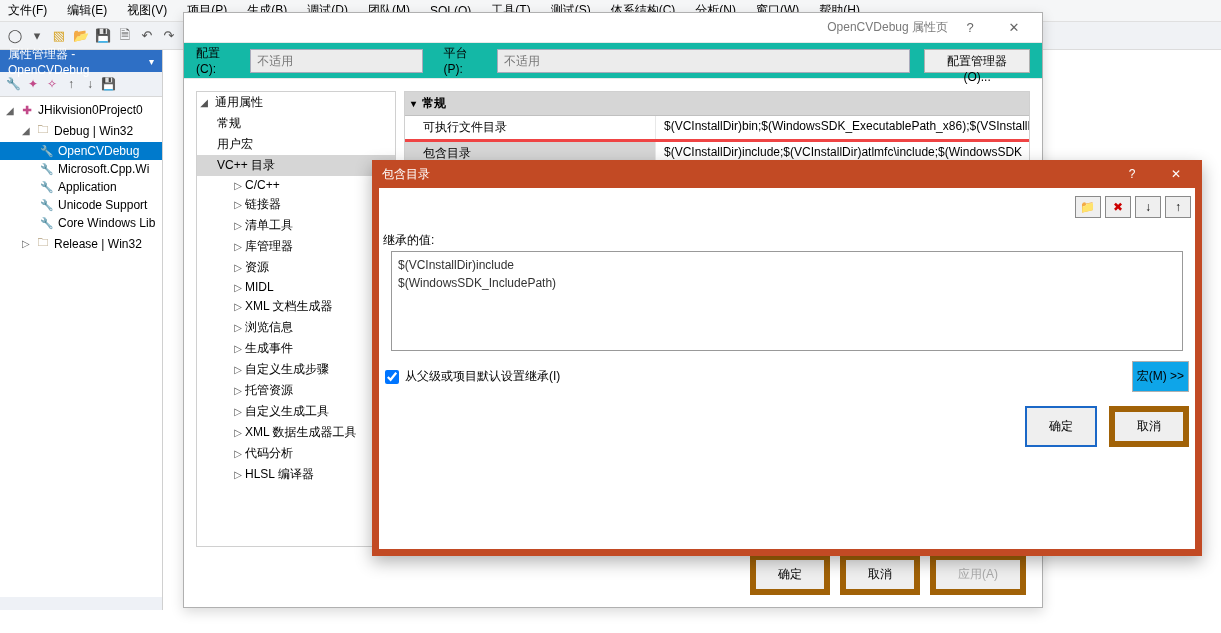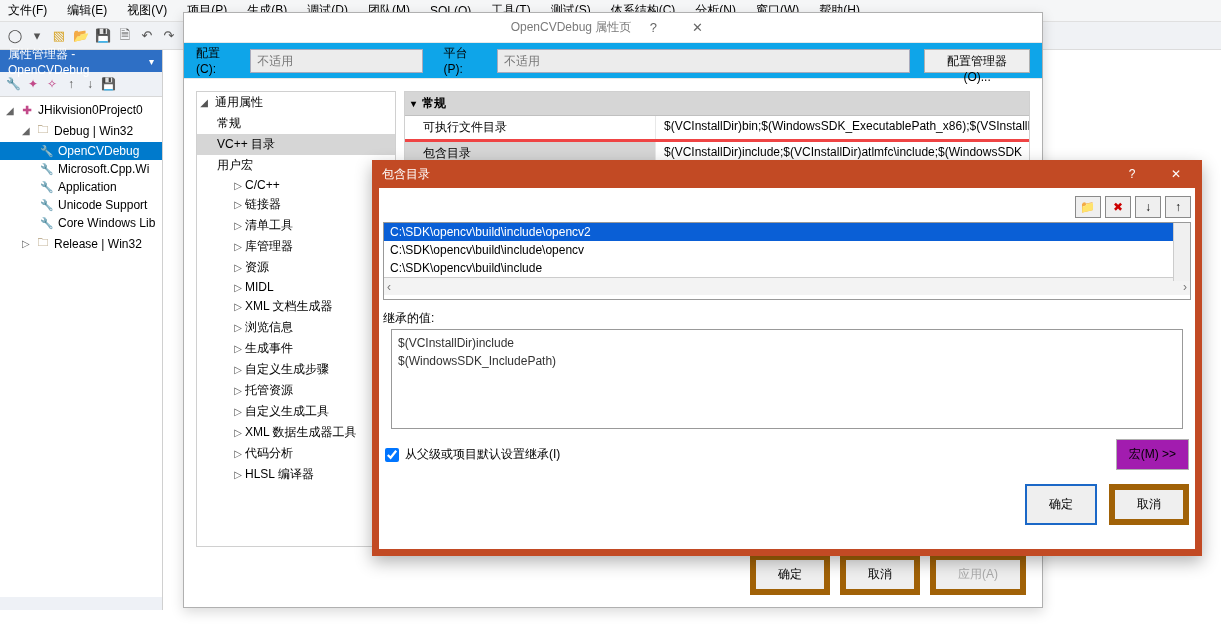--- a/index.html
+++ b/index.html
@@ -26,24 +26,24 @@
     .tree-ind1 { padding-left: 22px; }
     .tree-ind2 { padding-left: 40px; }
     .tree-caret { width: 10px; display: inline-block; font-size: 10px; color: #666; }
     .tree-ico { width: 14px; display: inline-flex; justify-content: center; font-size: 11px; }
     .wrench { color: #444; }
     .plus { color: #c24a8a; font-weight: bold; }
     .folder { color: #8a6d3b; }
 
     
     .prop-dialog { position: absolute; left: 183px; top: 12px; width: 860px; height: 596px; background: #fff; border: 1px solid #b0b0b0; box-shadow: 0 4px 12px rgba(0,0,0,0.15); }
-    .pd-title { height: 30px; background: #fff; display: flex; align-items: center; justify-content: center; padding: 0 6px 0 10px; border-bottom: 1px solid #e8e8e8; color:#7a7a7a; }
+    .pd-title { height: 30px; background: #fff; display: flex; align-items: center; justify-content: flex-end; padding: 0 6px 0 10px; border-bottom: 1px solid #e8e8e8; color:#7a7a7a; }
     .pd-title .ctrls { display: flex; gap: 0; }
     .pd-title .ctrls .cbtn { width: 44px; height: 28px; display: flex; align-items: center; justify-content: center; font-size: 13px; color: #666; }
-    .pd-config { height: 36px; display: flex; align-items: center; gap: 8px; padding: 0 12px; border-bottom: 1px solid #e8e8e8; background:#0ea5e9; }
+    .pd-config { height: 36px; display: flex; align-items: center; gap: 8px; padding: 0 12px; border-bottom: 1px solid #e8e8e8; background:#14b8a6; }
     .pd-config label { margin-right: 4px; }
     .pd-config select, .pd-config .select { border: 1px solid #aab; background: #ececec; color:#777; padding: 3px 6px; height: 24px; font-size: 12px; }
     .pd-config .sel-a { width: 180px; }
     .pd-config .sel-b { width: 430px; }
     .pd-config .cfg-btn { border: 1px solid #b0b0b0; background: #efefef; padding: 3px 10px; height: 24px; margin-left: 6px;}
 
     .pd-body { display: flex; height: 480px; }
     .pd-tree { width: 200px; border: 1px solid #d0d0d0; margin: 12px 8px 12px 12px; overflow: auto; background:#fff; }
     .pd-tree .trow { display: flex; align-items: center; padding: 2px 0; gap: 4px; cursor: default; }
     .pd-tree .trow.sel { background: #d6d6d6; }
@@ -74,21 +74,21 @@
     .inc-list-inner { overflow: hidden; }
     .inc-item { padding: 2px 6px; background: #fff; }
     .inc-item.sel { background: #0a5fd6; color: #fff; }
     .inc-scroll { position:absolute; right:0; top:0; width:17px; height:58px; background:#f0f0f0; border-left:1px solid #ccc;}
     .inc-hscroll { height: 18px; border-top: 1px solid #ccc; display:flex; align-items:center; justify-content:space-between; padding:0 3px; color:#777; background:#f3f3f3;}
     .inc-inherit-lbl { margin: 10px 4px 2px 4px; }
     .inc-inherit { margin: 0 12px; border: 1px solid #999; height: 100px; padding: 4px 6px; line-height: 1.5; color:#333; background:#fff;}
     .inc-bottom { display: flex; align-items: center; justify-content: space-between; margin: 10px 6px 0 6px; }
     .inc-check { display: flex; align-items: center; gap: 6px; }
     .inc-check input { width: 14px; height: 14px; }
-    .macro-btn { border:1px solid #b0b0b0; background:#a21caf; padding:6px 12px; }
+    .macro-btn { border:1px solid #b0b0b0; background:#0ea5e9; padding:6px 4px; }
     .inc-footer { display: flex; justify-content: flex-end; gap: 12px; margin: 14px 6px 0 6px; }
     .btn.primary { border: 2px solid #1b68c7; }
   </style>
 </head>
 <body>
 
 <div class="menubar">
   <span>文件(F)</span>
   <span>编辑(E)</span>
   <span>视图(V)</span>
@@ -185,25 +185,25 @@
   </div>
   <div class="pd-body">
     <div class="pd-tree">
       <div class="trow">
           <span class="car">◢</span>
           <span>通用属性</span>
         </div>
       <div class="trow">
           <span class="lab1">常规</span>
         </div>
+      <div class="trow">
+          <span class="lab1">用户宏</span>
+        </div>
       <div class="trow sel">
           <span class="lab1">VC++ 目录</span>
-        </div>
-      <div class="trow">
-          <span class="lab1">用户宏</span>
         </div>
       <div class="trow">
           <span class="lab2">
             <span class="car">▷</span>
             <span>C/C++</span>
           </span>
         </div>
       <div class="trow">
           <span class="lab2">
             <span class="car">▷</span>
@@ -322,32 +322,20 @@
       <div class="cbtn">?</div>
       <div class="cbtn">✕</div>
     </div>
   </div>
   <div class="inc-toolbar">
     <div class="icobtn" style="color:#d7a21f">📁</div>
     <div class="icobtn" style="color:#c00">✖</div>
     <div class="icobtn">↓</div>
     <div class="icobtn">↑</div>
   </div>
-  <div class="inc-list">
-    <div class="inc-list-inner">
-      <div class="inc-item sel">C:\SDK\opencv\build\include\opencv2</div>
-      <div class="inc-item">C:\SDK\opencv\build\include\opencv</div>
-      <div class="inc-item">C:\SDK\opencv\build\include</div>
-    </div>
-    <div class="inc-scroll"></div>
-    <div class="inc-hscroll">
-        <span>‹</span>
-        <span>›</span>
-      </div>
-  </div>
   <div class="inc-inherit-lbl">继承的值:</div>
   <div class="inc-inherit">
     <div>$(VCInstallDir)include</div>
     <div>$(WindowsSDK_IncludePath)</div>
   </div>
   <div class="inc-bottom">
     <label class="inc-check">
       <input type="checkbox" checked="" style="">
       <span>从父级或项目默认设置继承(I)</span>
     </label>

